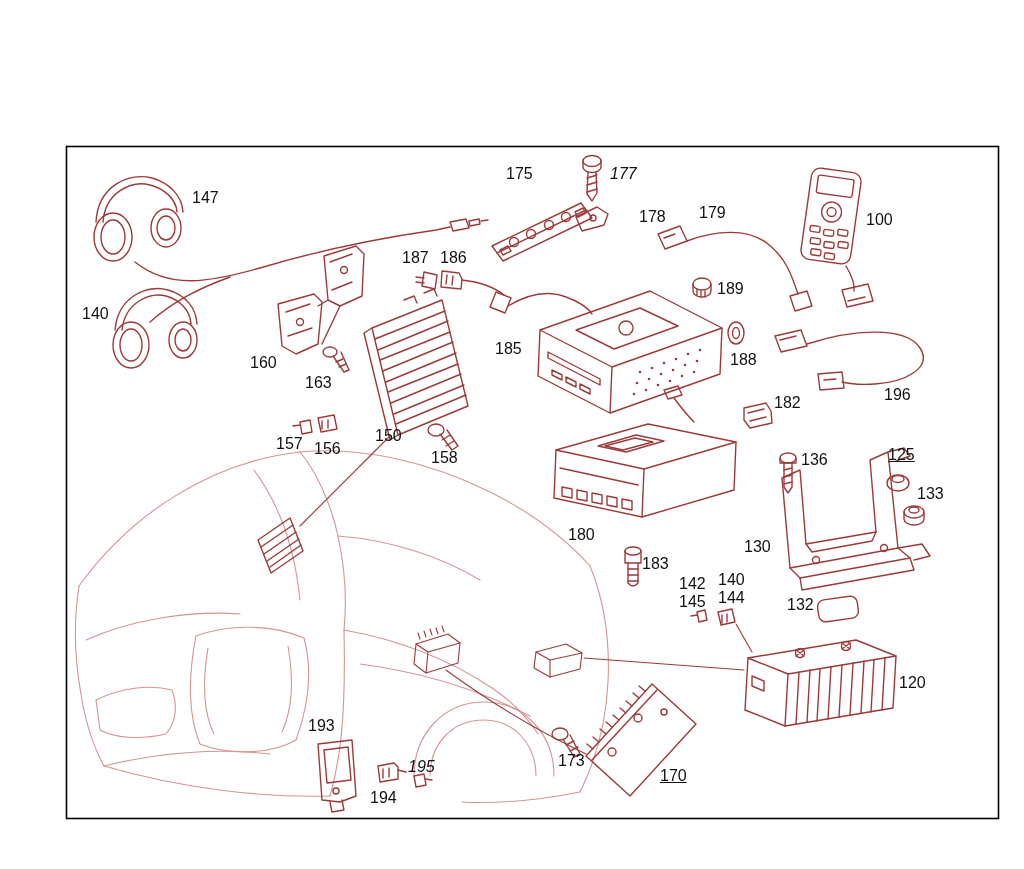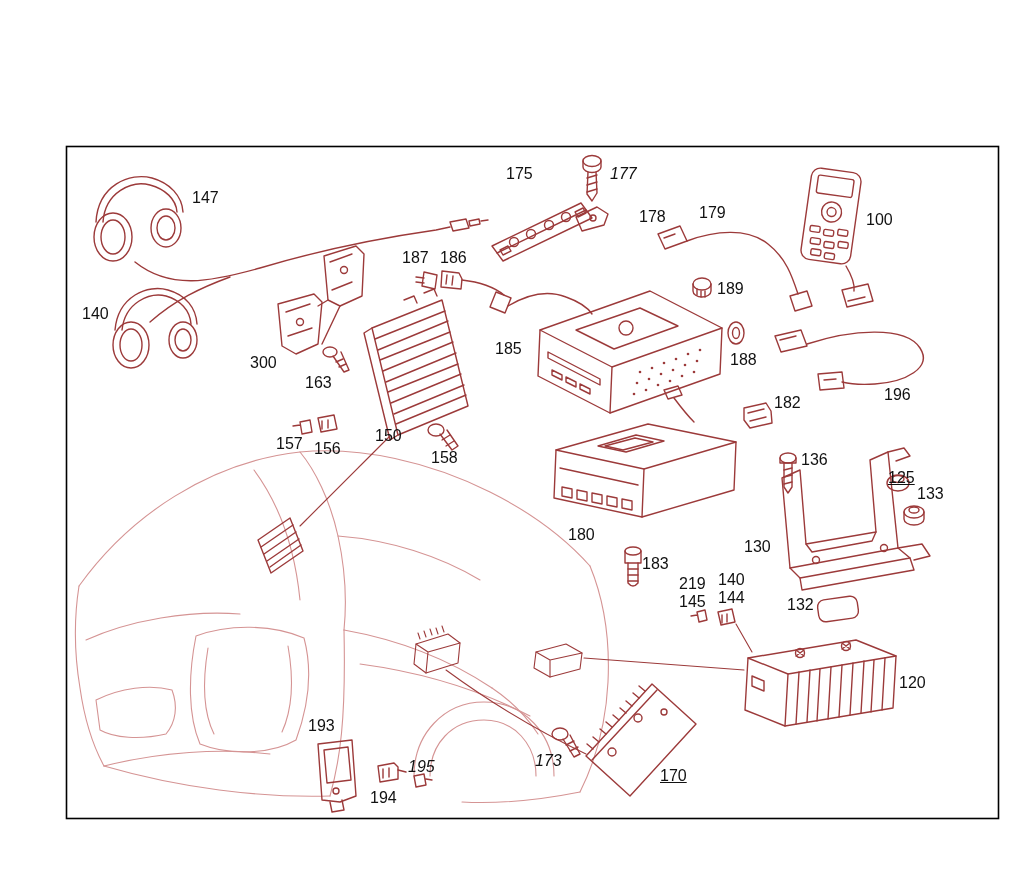--- a/index.html
+++ b/index.html
@@ -366,38 +366,38 @@
       <div class="part-label" style="left: 639px; top: 209px;">178</div>
       <div class="part-label" style="left: 699px; top: 205px;">179</div>
       <div class="part-label" style="left: 866px; top: 212px; text-align: center;">100</div>
       <div class="part-label" style="left: 402px; top: 250px;">187</div>
       <div class="part-label" style="left: 440px; top: 250px;">186</div>
       <div class="part-label" style="left: 495px; top: 341px;">185</div>
       <div class="part-label" style="left: 717px; top: 281px;">189</div>
       <div class="part-label" style="left: 730px; top: 352px;">188</div>
       <div class="part-label" style="left: 774px; top: 395px;">182</div>
       <div class="part-label" style="left: 884px; top: 387px;">196</div>
-      <div class="part-label" style="left: 250px; top: 355px;">300</div>
+      <div class="part-label" style="left: 250px; top: 355px;">160</div>
       <div class="part-label" style="left: 305px; top: 375px;">163</div>
       <div class="part-label" style="left: 375px; top: 428px;">150</div>
       <div class="part-label" style="left: 276px; top: 436px;">157</div>
       <div class="part-label" style="left: 314px; top: 441px;">156</div>
       <div class="part-label" style="left: 431px; top: 450px;">158</div>
       <div class="part-label" style="left: 568px; top: 527px;">180</div>
       <div class="part-label" style="left: 642px; top: 556px;">183</div>
       <div class="part-label" style="left: 801px; top: 452px;">136</div>
-      <div class="part-label" style="left: 888px; top: 470px; text-decoration: underline;">125</div>
+      <div class="part-label" style="left: 888px; top: 447px; text-decoration: underline;">125</div>
       <div class="part-label" style="left: 917px; top: 486px;">133</div>
       <div class="part-label" style="left: 744px; top: 539px;">130</div>
       <div class="part-label" style="left: 787px; top: 597px;">132</div>
-      <div class="part-label" style="left: 679px; top: 576px;">219</div>
+      <div class="part-label" style="left: 679px; top: 576px;">142</div>
       <div class="part-label" style="left: 718px; top: 572px;">140</div>
       <div class="part-label" style="left: 679px; top: 594px;">145</div>
       <div class="part-label" style="left: 718px; top: 590px;">144</div>
       <div class="part-label" style="left: 899px; top: 675px;">120</div>
       <div class="part-label" style="left: 308px; top: 718px;">193</div>
       <div class="part-label" style="left: 370px; top: 790px;">194</div>
       <div class="part-label" style="left: 408px; top: 759px; font-style: italic;">195</div>
-      <div class="part-label" style="left: 535px; top: 753px; font-style: italic;">173</div>
+      <div class="part-label" style="left: 558px; top: 753px;">173</div>
       <div class="part-label" style="left: 660px; top: 768px; text-decoration: underline;">170</div>
     </div>
 
 </div>
 
 </body></html>

